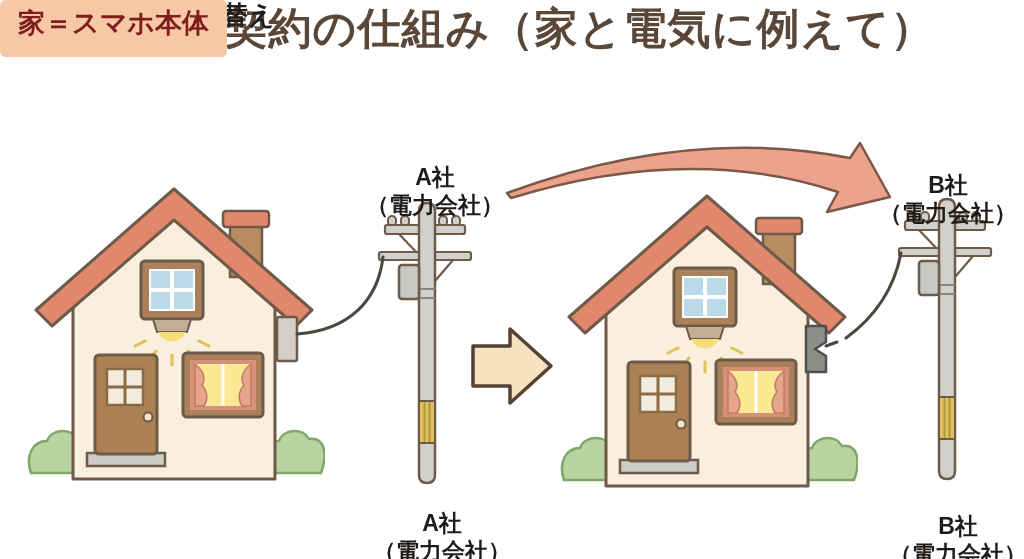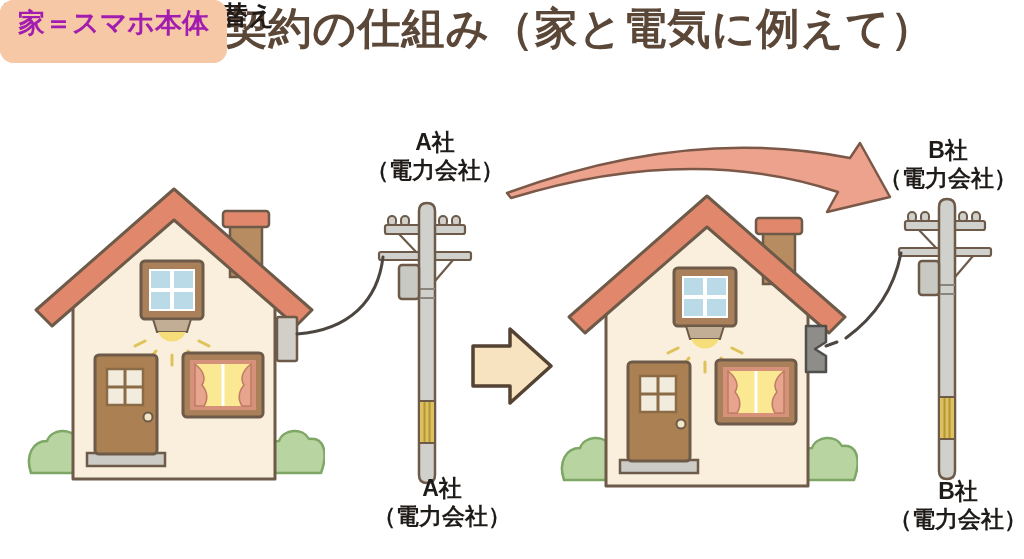--- a/index.html
+++ b/index.html
@@ -22,37 +22,37 @@
     letter-spacing:1px;
     white-space:nowrap;
   }
   .lbl{
     color:#1f1b18;
     font-weight:700;
     line-height:1.22;
     text-align:center;
     white-space:nowrap;
   }
-  .provider{font-size:23px;}
+  .provider{font-size:23px;margin-top:35px;}
   #switch-label{
     left:560; top:96; width:300;
     font-size:26px;
   }
   #wire-label{
     left:293; top:337;
     font-size:23px;
     text-align:left;
   }
   .badge{
     background:#f6c8a6;
-    border-radius:14px;
+    border-radius:6px;
     font-size:27px;
     font-weight:700;
-    color:#a21caf;
-    padding:5px 18px 22px 18px;
+    color:#7f1d1d;
+    padding:5px 18px 16px 18px;
     white-space:nowrap;
   }
   #badge-left{left:66; top:478;}
   #badge-right{left:594; top:482;}
   svg{display:block;}
 </style>
 </head>
 <body>
 
 <div id="canvas">

